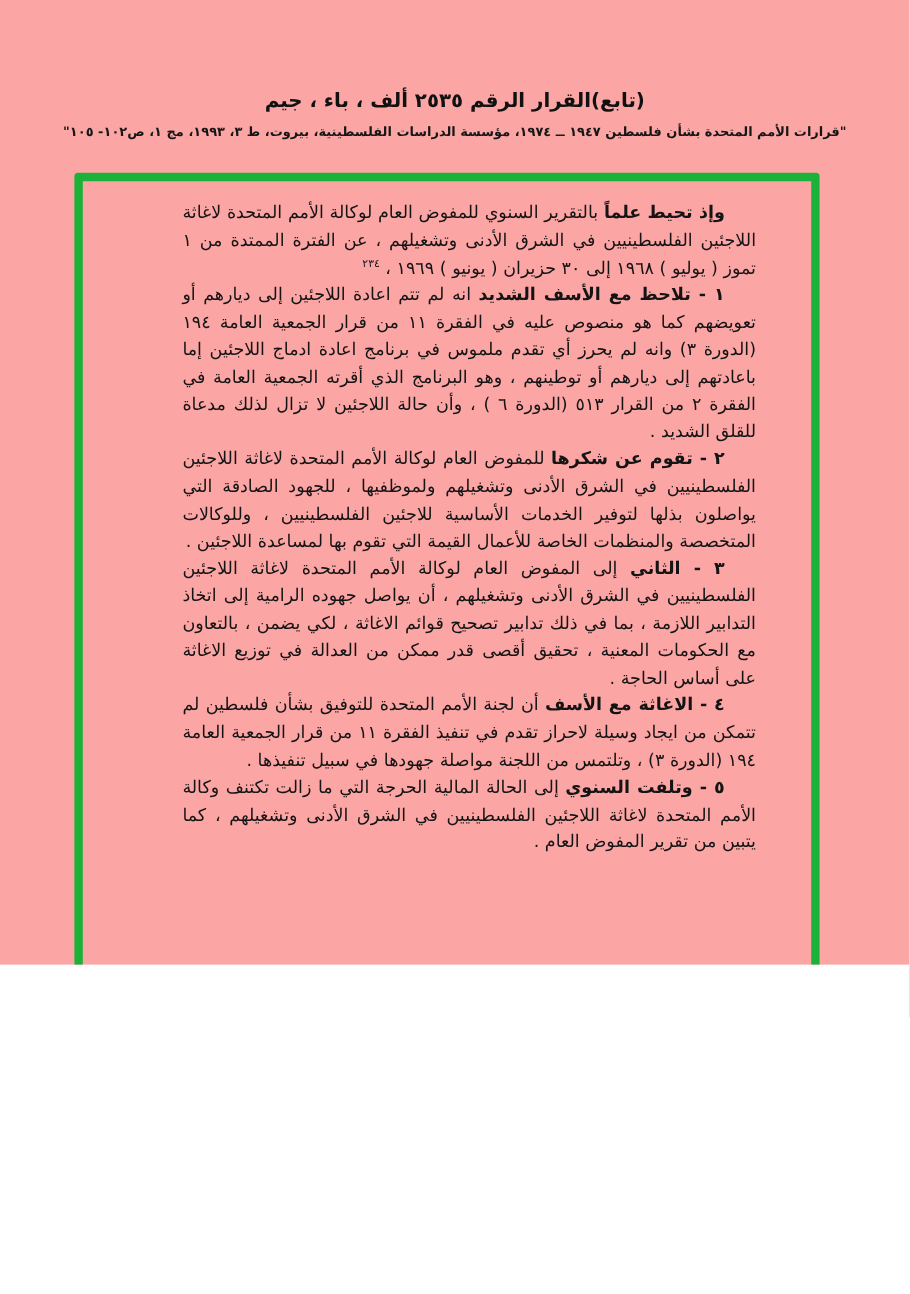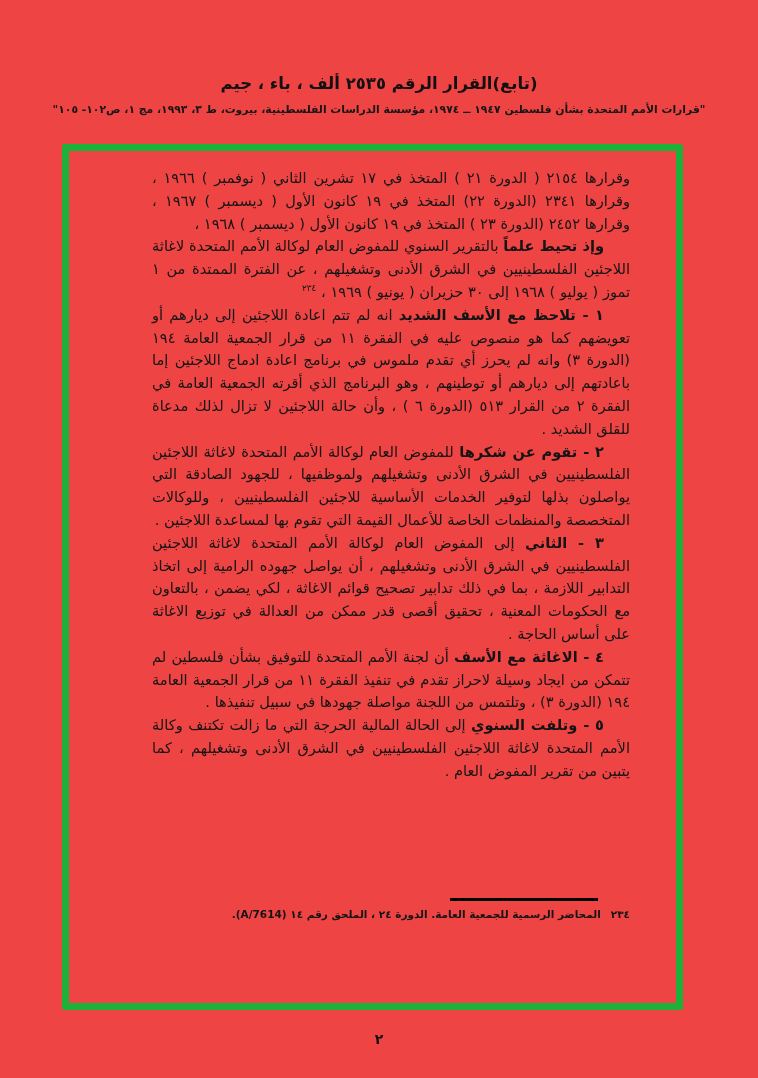--- a/index.html
+++ b/index.html
@@ -3,22 +3,22 @@
 <meta charset="utf-8">
 <style>
   html, body {
     margin: 0;
     padding: 0;
     background: #ffffff;
   }
   .page {
     position: relative;
     width: 758px;
-    height: 1078px;
-    background: #ef4444;
+    height: 804px;
+    background: #fca5a5;
     overflow: hidden;
     font-family: "DejaVu Sans", sans-serif;
     color: #1a1a1a;
     direction: rtl;
   }
   .doc-title {
     position: absolute;
     top: 74px;
     left: 0;
     width: 758px;
@@ -117,21 +117,20 @@
 
 <div class="page">
 
   <div class="doc-title">(تابع)القرار الرقم  ٢٥٣٥ ألف ، باء ، جيم</div>
 
   <div class="doc-citation">"قرارات الأمم المتحدة بشأن فلسطين ١٩٤٧ ــ ١٩٧٤، مؤسسة الدراسات الفلسطينية، بيروت، ط ٣، ١٩٩٣، مج ١، ص١٠٢- ١٠٥"</div>
 
   <div class="green-frame" style="border-color: rgb(28, 178, 58);"></div>
 
   <div class="body-text" id="paragraphs">
-      <p class="para no-indent">وقرارها ٢١٥٤ ( الدورة ٢١ ) المتخذ في ١٧ تشرين الثاني ( نوفمبر ) ١٩٦٦ ، وقرارها ٢٣٤١ (الدورة ٢٢) المتخذ في ١٩ كانون الأول ( ديسمبر ) ١٩٦٧ ، وقرارها ٢٤٥٢ (الدورة ٢٣ ) المتخذ في ١٩ كانون الأول ( ديسمبر ) ١٩٦٨ ،</p>
       <p class="para"><b>وإذ تحيط علماً</b> بالتقرير السنوي للمفوض العام لوكالة الأمم المتحدة لاغاثة اللاجئين الفلسطينيين في الشرق الأدنى وتشغيلهم ، عن الفترة الممتدة من ١ تموز ( يوليو ) ١٩٦٨ إلى ٣٠ حزيران ( يونيو ) ١٩٦٩ ، <sup>٢٣٤</sup></p>
       <p class="para"><b>١ - </b><b>تلاحظ مع الأسف الشديد</b> انه لم تتم اعادة اللاجئين إلى ديارهم أو تعويضهم كما هو منصوص عليه في الفقرة ١١ من قرار الجمعية العامة ١٩٤ (الدورة ٣) وانه لم يحرز أي تقدم ملموس في برنامج اعادة ادماج اللاجئين إما باعادتهم إلى ديارهم أو توطينهم ، وهو البرنامج الذي أقرته الجمعية العامة في الفقرة ٢ من القرار ٥١٣ (الدورة ٦ ) ، وأن حالة اللاجئين لا تزال لذلك مدعاة للقلق الشديد .</p>
       <p class="para"><b>٢ - </b><b>تقوم عن شكرها</b> للمفوض العام لوكالة الأمم المتحدة لاغاثة اللاجئين الفلسطينيين في الشرق الأدنى وتشغيلهم ولموظفيها ، للجهود الصادقة التي يواصلون بذلها لتوفير الخدمات الأساسية للاجئين الفلسطينيين ، وللوكالات المتخصصة والمنظمات الخاصة للأعمال القيمة التي تقوم بها لمساعدة اللاجئين .</p>
       <p class="para"><b>٣ - </b><b>الثاني</b> إلى المفوض العام لوكالة الأمم المتحدة لاغاثة اللاجئين الفلسطينيين في الشرق الأدنى وتشغيلهم ، أن يواصل جهوده الرامية إلى اتخاذ التدابير اللازمة ، بما في ذلك تدابير تصحيح قوائم الاغاثة ، لكي يضمن ، بالتعاون مع الحكومات المعنية ، تحقيق أقصى قدر ممكن من العدالة في توزيع الاغاثة على أساس الحاجة .</p>
       <p class="para"><b>٤ - </b><b>الاغاثة مع الأسف</b> أن لجنة الأمم المتحدة للتوفيق بشأن فلسطين لم تتمكن من ايجاد وسيلة لاحراز تقدم في تنفيذ الفقرة ١١ من قرار الجمعية العامة ١٩٤ (الدورة ٣) ، وتلتمس من اللجنة مواصلة جهودها في سبيل تنفيذها .</p>
       <p class="para"><b>٥ - </b><b>وتلفت السنوي</b> إلى الحالة المالية الحرجة التي ما زالت تكتنف وكالة الأمم المتحدة لاغاثة اللاجئين الفلسطينيين في الشرق الأدنى وتشغيلهم ، كما يتبين من تقرير المفوض العام .</p>
     </div>
 
   <div class="footnote-area">
     <div class="footnote-rule"></div>

